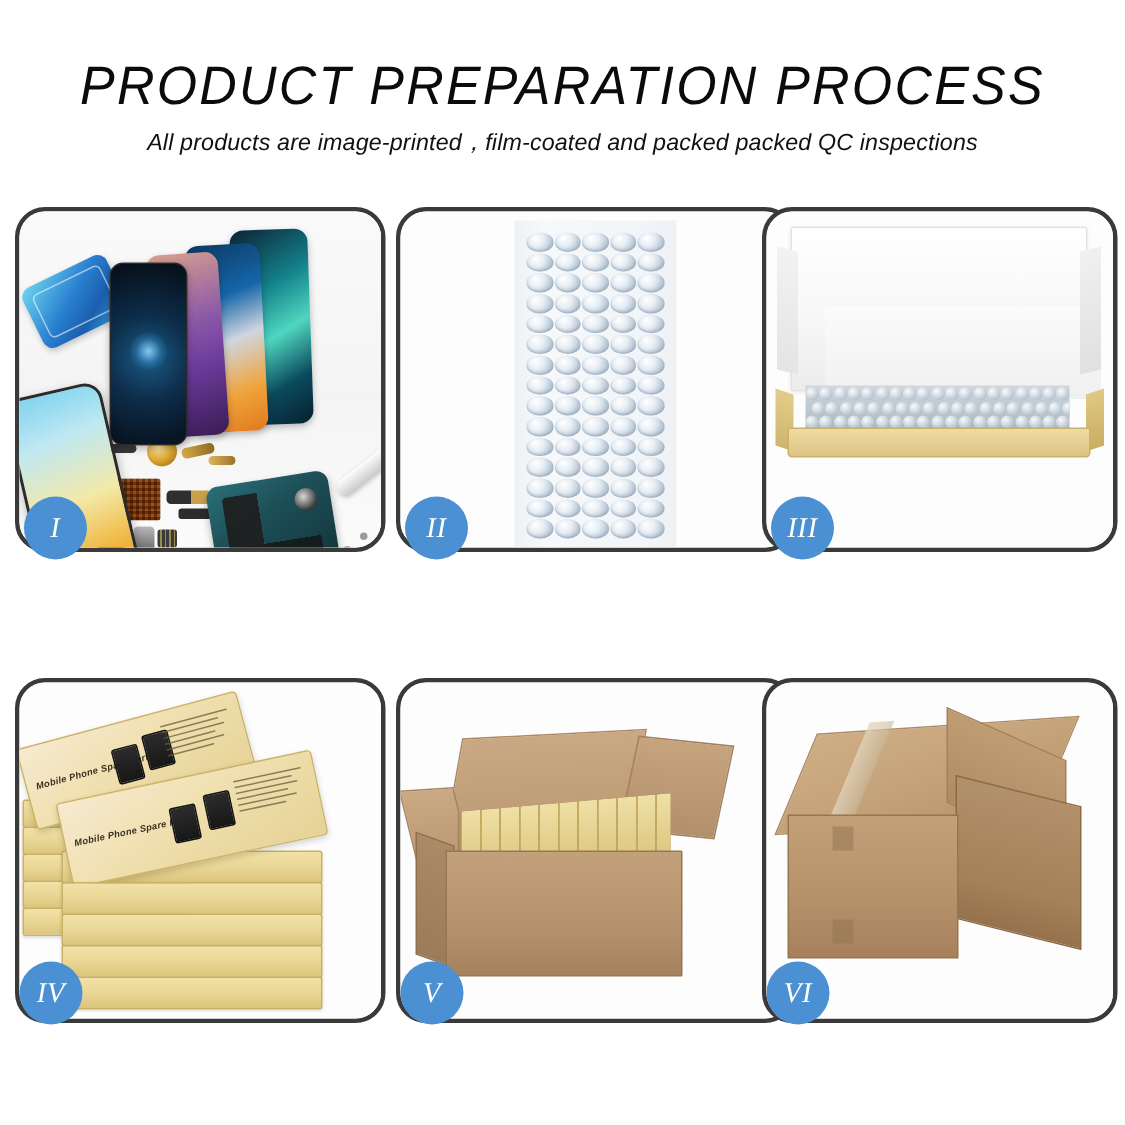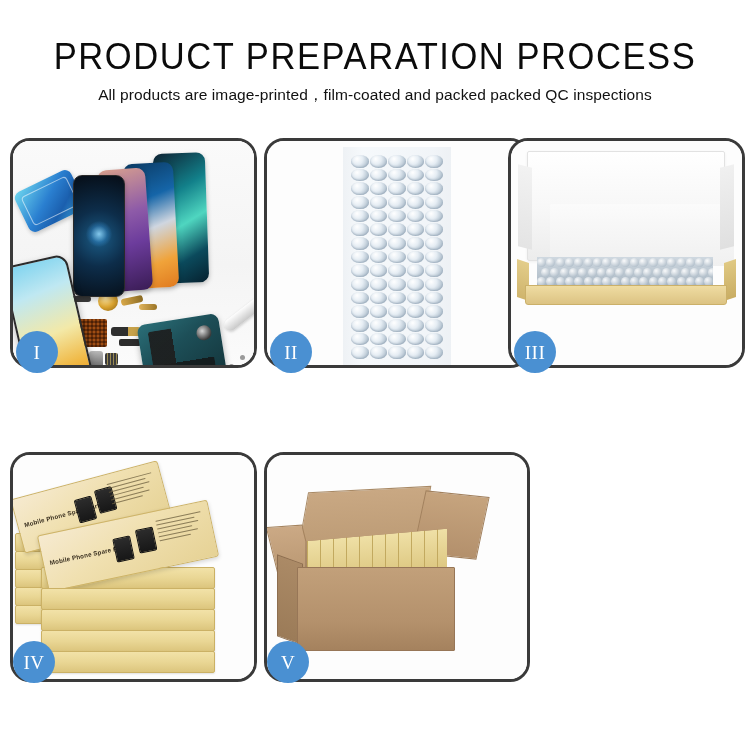--- a/index.html
+++ b/index.html
@@ -2,21 +2,21 @@
 <html><head>
 <meta charset="utf-8">
 <title>Product Preparation Process</title>
 <style>
   html,body{margin:0;padding:0;}
   body{
     width:750px;height:750px;background:#ffffff;
     font-family:"Liberation Sans",sans-serif;
     overflow:hidden;position:relative;
   }
-  .page{position:absolute;inset:0;}
+  .page{position:absolute;inset:0;font-style:italic;}
 
   
   .header{position:absolute;left:0;top:0;width:750px;text-align:center;}
   .title{
     margin:0;padding:0;position:absolute;top:36px;left:0;width:750px;
     font-family:"Liberation Sans",sans-serif;
     font-size:36px;font-weight:400;color:#0b0b0b;
     letter-spacing:1.6px;white-space:nowrap;
     transform:scaleX(0.96);transform-origin:center top;
   }
@@ -626,15 +626,29 @@
               <i style="left: 119px;"></i>
               <i style="left: 132px;"></i>
             </div>
           <div class="v-side"></div>
           <div class="v-body"></div>
         </div>
       </div>
       <div class="badge">V</div>
     </div>
 
+    <div class="panel c3 r2">
+      <div class="inner">
+        <div class="carton-sealed">
+          <div class="vi-top"></div>
+          <div class="vi-top-r"></div>
+          <div class="vi-tape"></div>
+          <div class="vi-right"></div>
+          <div class="vi-front"></div>
+          <div class="vi-tab1"></div>
+          <div class="vi-tab2"></div>
+        </div>
+      </div>
+      <div class="badge">VI</div>
+    </div>
 
   </div>
 </div>
 
 </body></html>

